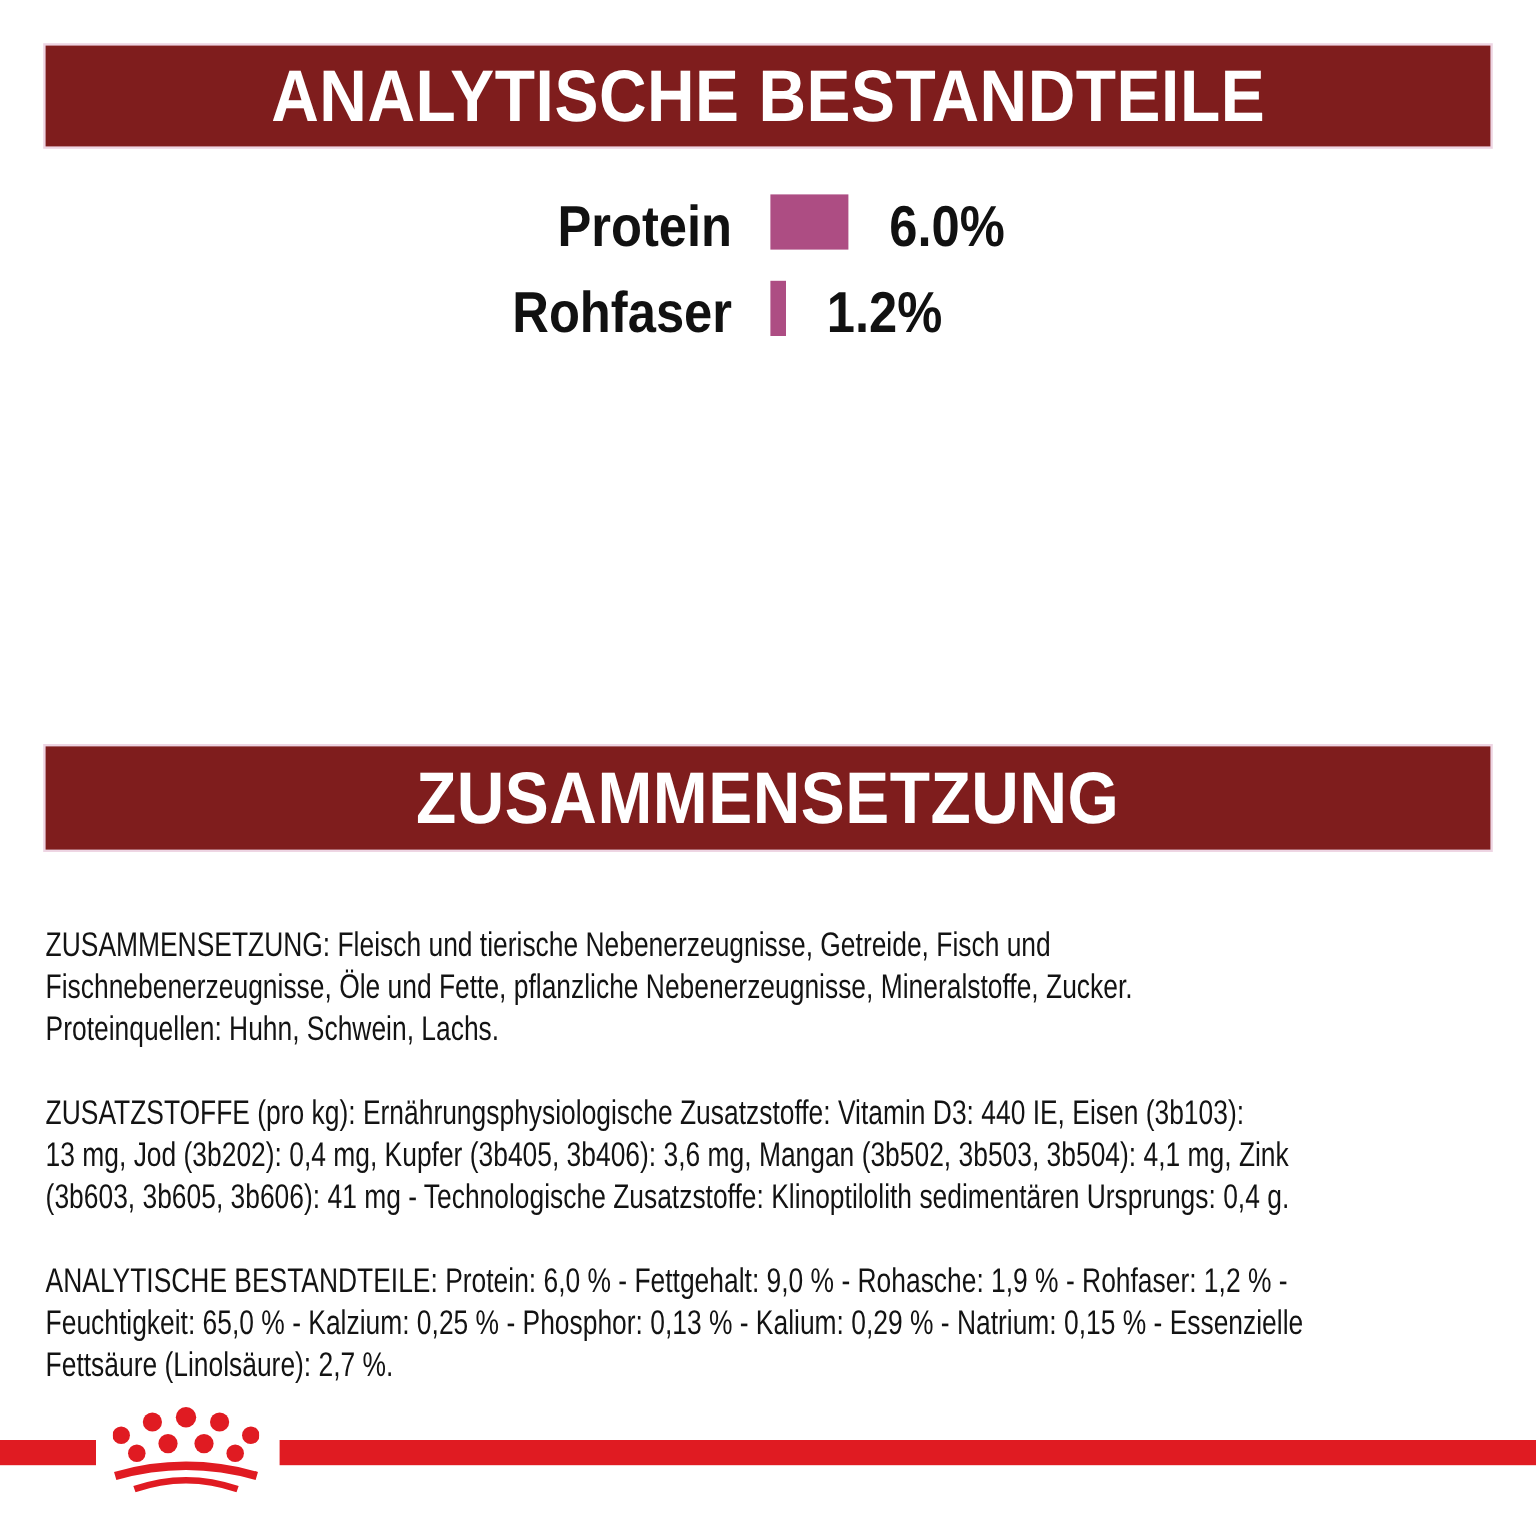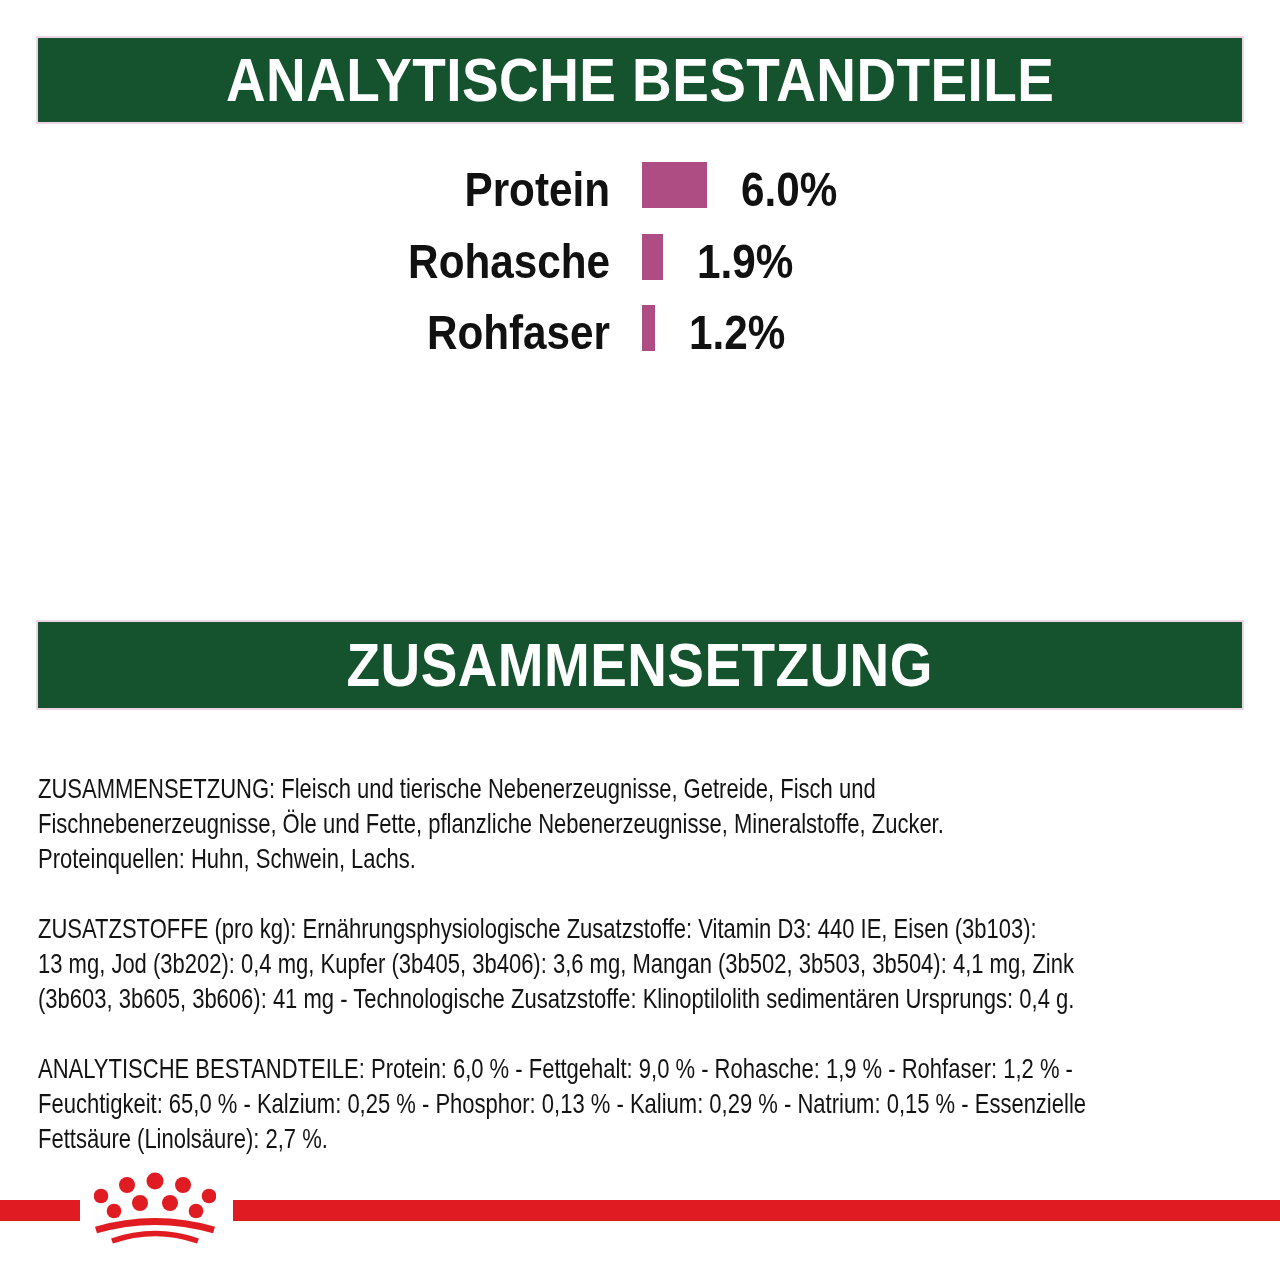--- a/index.html
+++ b/index.html
@@ -3,21 +3,21 @@
 <meta charset="utf-8">
 <style>
   html,body{margin:0;padding:0;background:#fff;}
   .page{
     position:relative;width:1280px;height:1280px;overflow:hidden;background:#ffffff;
     font-family:"Liberation Sans","DejaVu Sans",sans-serif;color:#111;
   }
   
   .banner{
     position:absolute;left:38px;width:1204px;height:84px;
-    background:#14532d;
+    background:#7f1d1d;
     box-shadow:0 0 0 2px rgba(226,185,208,.6);
     display:flex;align-items:center;justify-content:center;
   }
   .banner .banner-title{
     color:#fff;font-weight:bold;font-size:61px;letter-spacing:.5px;
     display:inline-block;transform:scaleX(.9);transform-origin:50% 50%;
     white-space:nowrap;
   }
   #banner-analytic{top:38px;}
   #banner-composition{top:622px;height:86px;text-align:right;}
@@ -53,25 +53,20 @@
     <span class="banner-title">ANALYTISCHE BESTANDTEILE</span>
   </div>
 
   <div id="chart">
       <div class="chart-row">
         <span class="chart-label">Protein</span>
         <div class="chart-bar" style="width: 64.8px; background: rgb(173, 77, 131);"></div>
         <span class="chart-value">6.0%</span>
       </div>
       <div class="chart-row">
-        <span class="chart-label">Rohasche</span>
-        <div class="chart-bar" style="width: 20.52px; background: rgb(173, 77, 131);"></div>
-        <span class="chart-value">1.9%</span>
-      </div>
-      <div class="chart-row">
         <span class="chart-label">Rohfaser</span>
         <div class="chart-bar" style="width: 12.96px; background: rgb(173, 77, 131);"></div>
         <span class="chart-value">1.2%</span>
       </div>
     </div>
 
   <div class="banner" id="banner-composition">
     <span class="banner-title">ZUSAMMENSETZUNG</span>
   </div>
 

